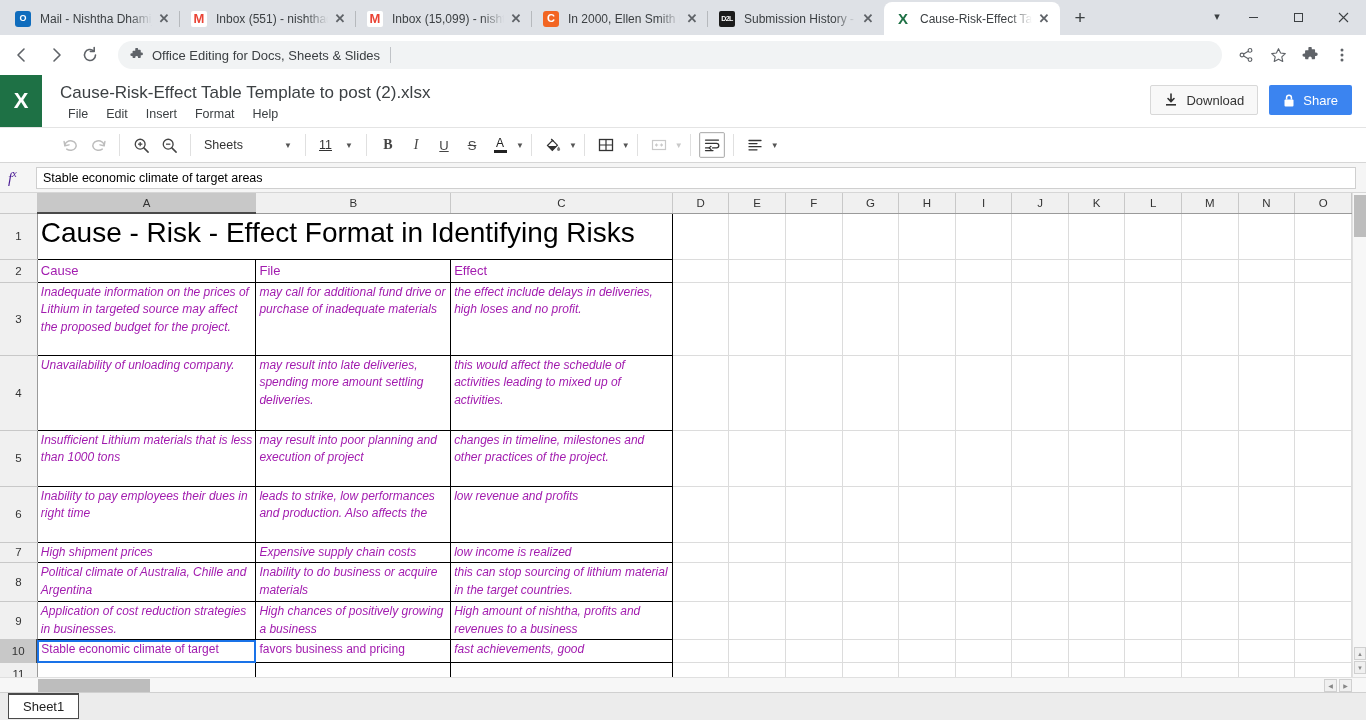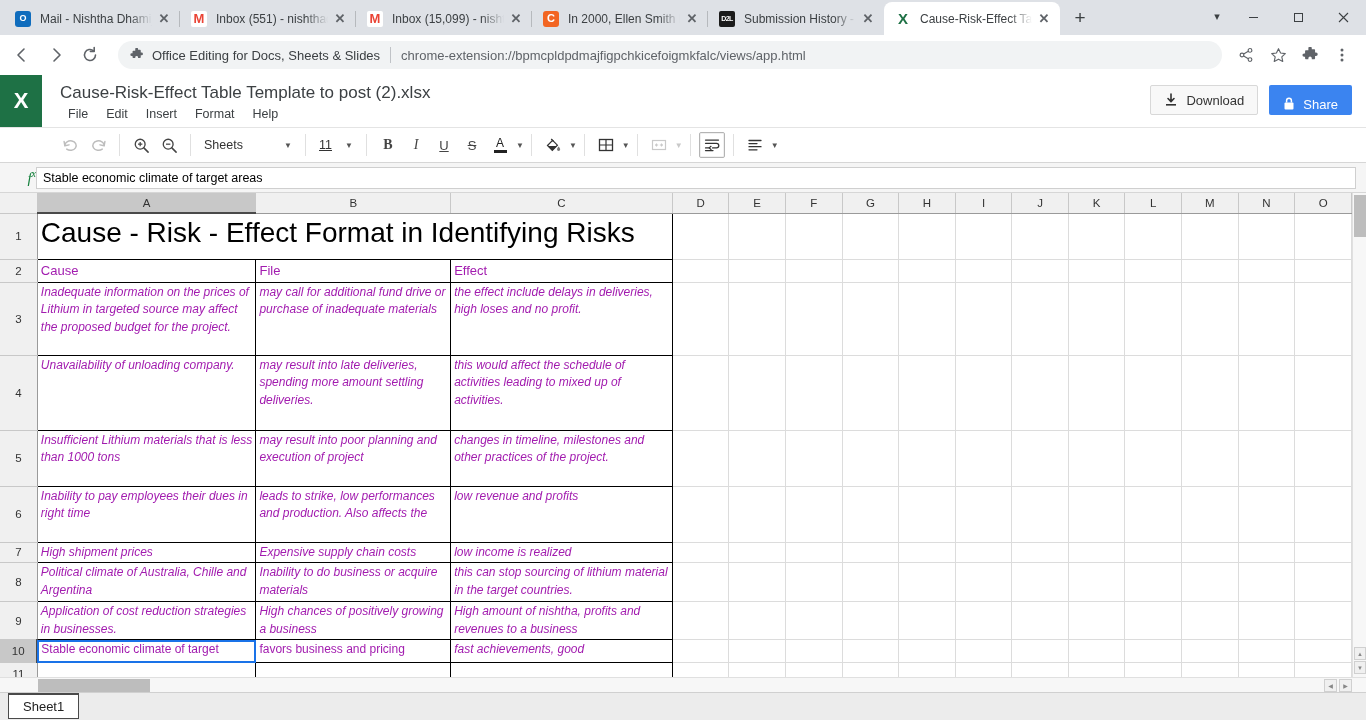--- a/index.html
+++ b/index.html
@@ -101,21 +101,21 @@
   .doc-title { font-size: 17px; color: #3c4043; font-weight: 400; line-height: 22px; }
   .menubar { display: flex; margin-top: 1px; }
   .menu-item { font-size: 12.5px; color: #3c4043; padding: 2px 8px; margin-right: 2px; }
   .header-right { display: flex; align-items: center; padding: 10px 14px 0 0; }
   .btn-download {
     height: 30px; display: flex; align-items: center; gap: 8px;
     padding: 0 13px; border: 1px solid #d8d8d8; background: #f8f8f8;
     font-size: 13px; color: #333; border-radius: 2px;
   }
   .btn-share {
-    height: 30px; display: flex; align-items: flex-start; gap: 8px;
+    height: 30px; display: flex; align-items: center; gap: 8px;
     padding: 12px 14px; background: #3b84f0; color: #fff;
     font-size: 13px; border-radius: 2px; margin-left: 11px;
   }
 
   .app-toolbar {
     height: 36px; border-top: 1px solid #e4e4e4; border-bottom: 1px solid #d6d6d6;
     background: #fff; display: flex; align-items: center; padding-left: 56px; flex: none;
   }
   .tb {
     height: 26px; min-width: 26px; display: flex; align-items: center; justify-content: center;
@@ -131,22 +131,22 @@
   .tb-combo .caret { font-size: 8px; color: #555; margin-left: 8px; }
   .font-combo { width: 100px; }
   .size-combo { width: 46px; }
   .caret-sm { font-size: 8px; color: #555; margin-left: 2px; }
 
   .formula-row {
     height: 30px; display: flex; align-items: center;
     background: #f5f5f5; border-bottom: 1px solid #d6d6d6;
     padding: 0 10px 0 8px; flex: none;
   }
-  .fx-label { width: 28px; text-align: right; font-family: "Liberation Serif", serif;
-    font-style: italic; font-size: 15px; color: #15803d; flex: none; }
+  .fx-label { width: 28px; text-align: left; font-family: "Liberation Serif", serif;
+    font-style: italic; font-size: 15px; color: #4c1d95; flex: none; }
   .formula-input {
     flex: 1; height: 22px; background: #fff; border: 1px solid #cfcfcf;
     font-size: 12.5px; color: #000; padding: 0 6px;
     display: flex; align-items: center; font-family: "Liberation Sans", sans-serif;
   }
 
   
   .grid-wrap { flex: 1; display: flex; flex-direction: column; overflow: hidden; position: relative; }
   .grid-scroll { flex: 1; display: flex; overflow: hidden; position: relative; }
 
@@ -299,21 +299,20 @@
         </svg>
     </div>
     <div class="omnibox">
       <span style="display:flex;align-items:center;margin-right:8px">
         <svg width="14" height="14" viewBox="0 0 16 16">
             <path d="M6 1.2a1.6 1.6 0 0 1 3.2 0v.9h2.2c.5 0 .9.4.9.9v2.2h.9a1.6 1.6 0 0 1 0 3.2h-.9v2.2c0 .5-.4.9-.9.9H9.2v-.9a1.6 1.6 0 0 0-3.2 0v.9H3.8c-.5 0-.9-.4-.9-.9V9.2h-.9a1.6 1.6 0 0 1 0-3.2h.9V3.9c0-.5.4-.9.9-.9H6z" fill="#5f6368"></path>
           </svg>
       </span>
       <span class="omni-ext-label">Office Editing for Docs, Sheets &amp; Slides</span>
       <span class="omni-divider"></span>
-      <span class="omni-url">chrome-extension://bpmcpldpdmajfigpchkicefoigmkfalc/views/app.html</span>
     </div>
     <div class="chrome-icons">
       <div class="navbtn">
         <svg width="16" height="16" viewBox="0 0 18 18">
             <circle cx="13.5" cy="3.8" r="2.1" fill="none" stroke="#5f6368" stroke-width="1.3"></circle>
             <circle cx="4.5" cy="9" r="2.1" fill="none" stroke="#5f6368" stroke-width="1.3"></circle>
             <circle cx="13.5" cy="14.2" r="2.1" fill="none" stroke="#5f6368" stroke-width="1.3"></circle>
             <path d="M6.4 7.9 L11.6 4.9 M6.4 10.1 L11.6 13.1" stroke="#5f6368" stroke-width="1.3"></path>
           </svg>
       </div>

